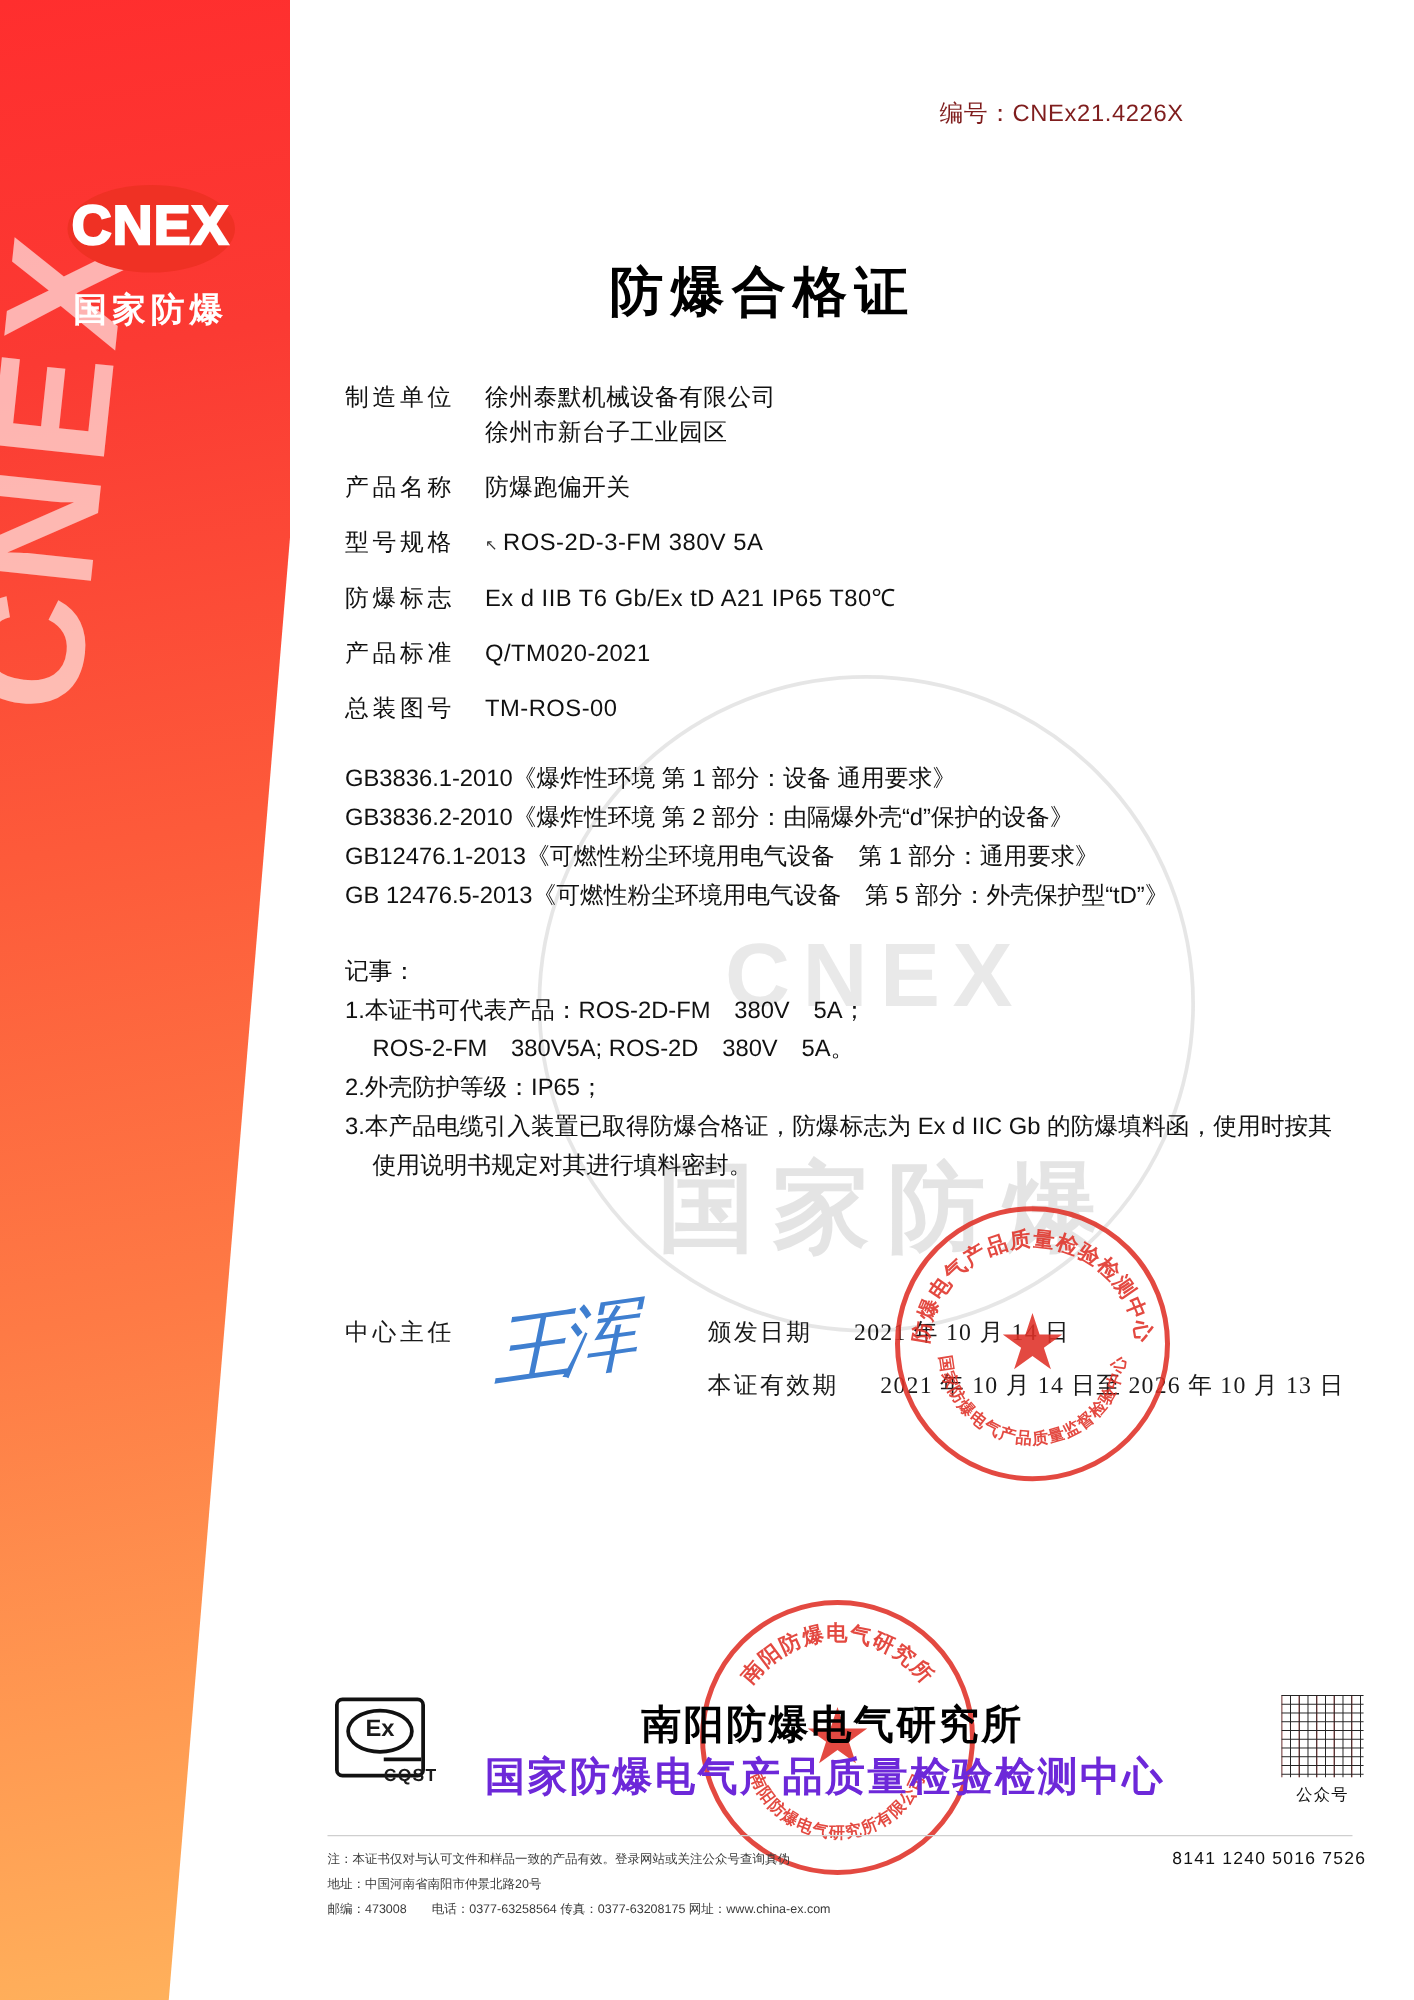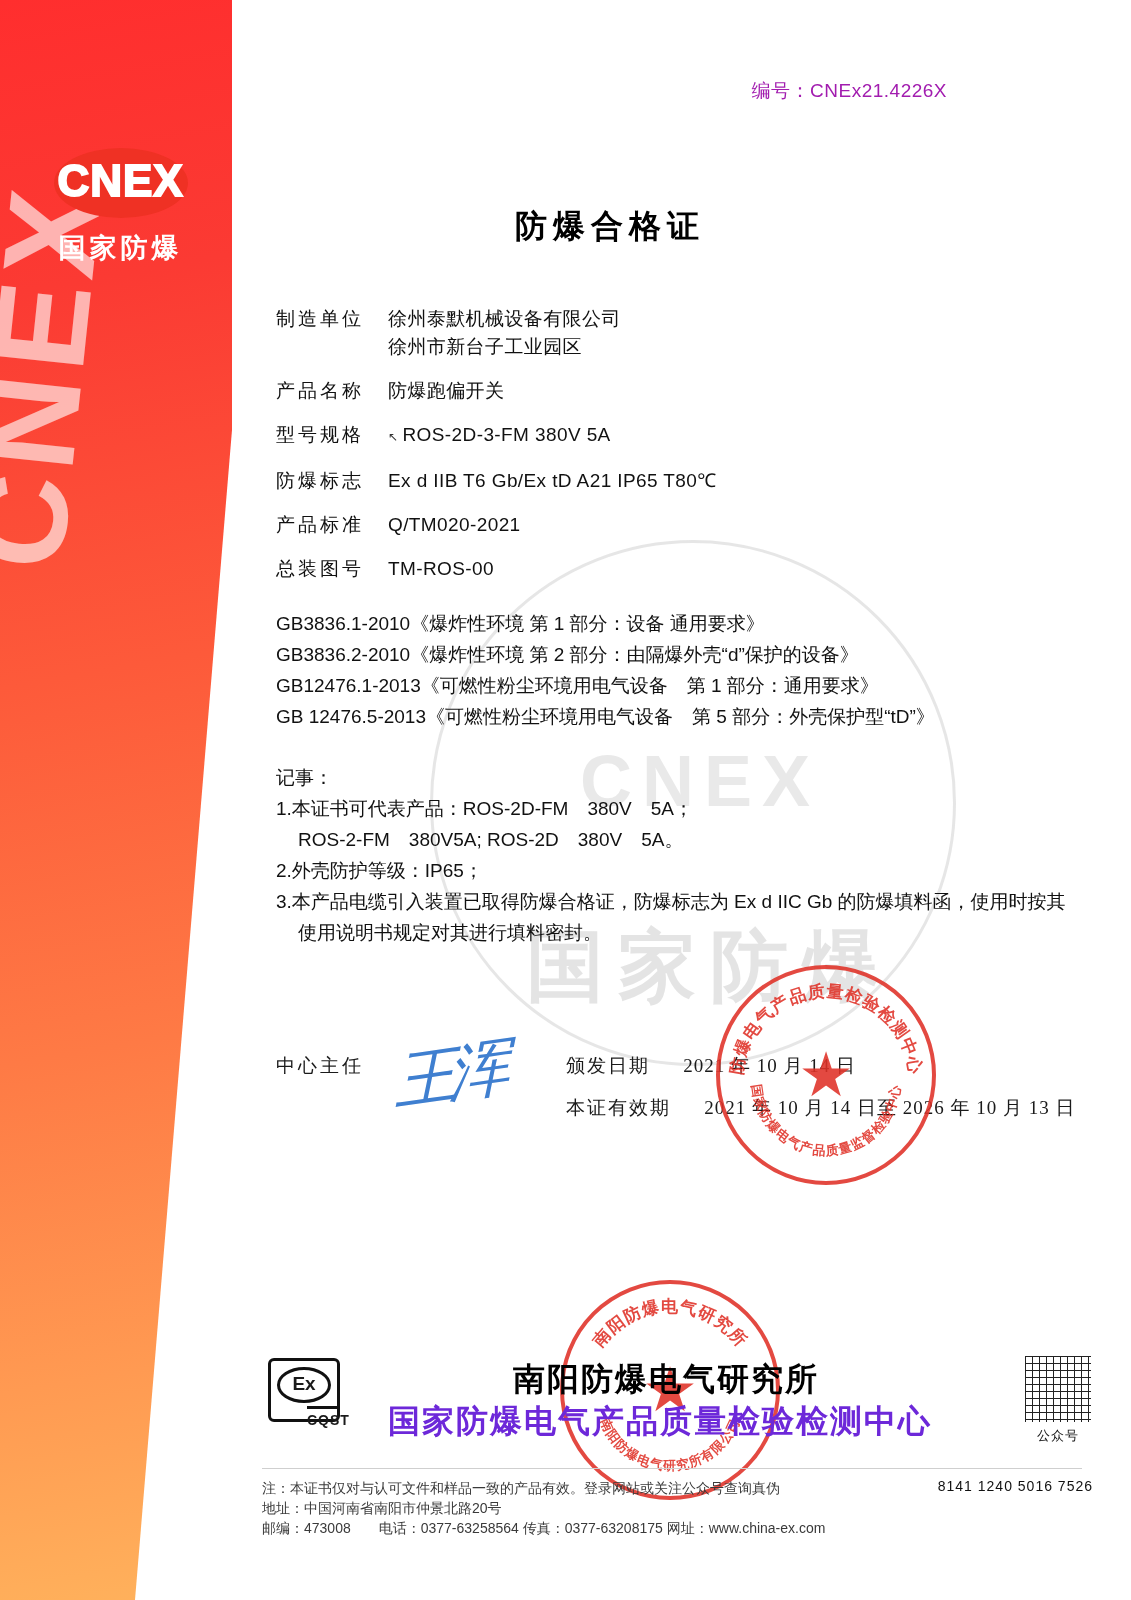--- a/index.html
+++ b/index.html
@@ -94,32 +94,32 @@
     color: #ffffff;
     letter-spacing: 4px;
   }
 
   
   .serial {
     position: absolute;
     right: 184px;
     top: 78px;
     font-size: 19px;
-    color: #a21caf;
+    color: #7f1d1d;
     letter-spacing: 0.5px;
   }
 
   
   .doc-title {
     position: absolute;
     left: 270px;
     top: 205px;
     width: 680px;
     text-align: center;
-    font-size: 32px;
+    font-size: 43px;
     font-weight: bold;
     letter-spacing: 6px;
     color: #000;
   }
 
   
   .fields {
     position: absolute;
     left: 276px;
     top: 305px;
@@ -381,21 +381,21 @@
     left: 262px;
     top: 1468px;
     width: 820px;
     border-top: 1px solid #cfcfcf;
   }
   .footnotes {
     position: absolute;
     left: 262px;
     top: 1478px;
     width: 830px;
-    font-size: 14px;
+    font-size: 10px;
     line-height: 20px;
     color: #3a3a3a;
   }
   .footnotes .fn-line { white-space: nowrap; }
   .doc-code {
     position: absolute;
     right: 38px;
     top: 1478px;
     font-size: 14px;
     letter-spacing: 1px;

